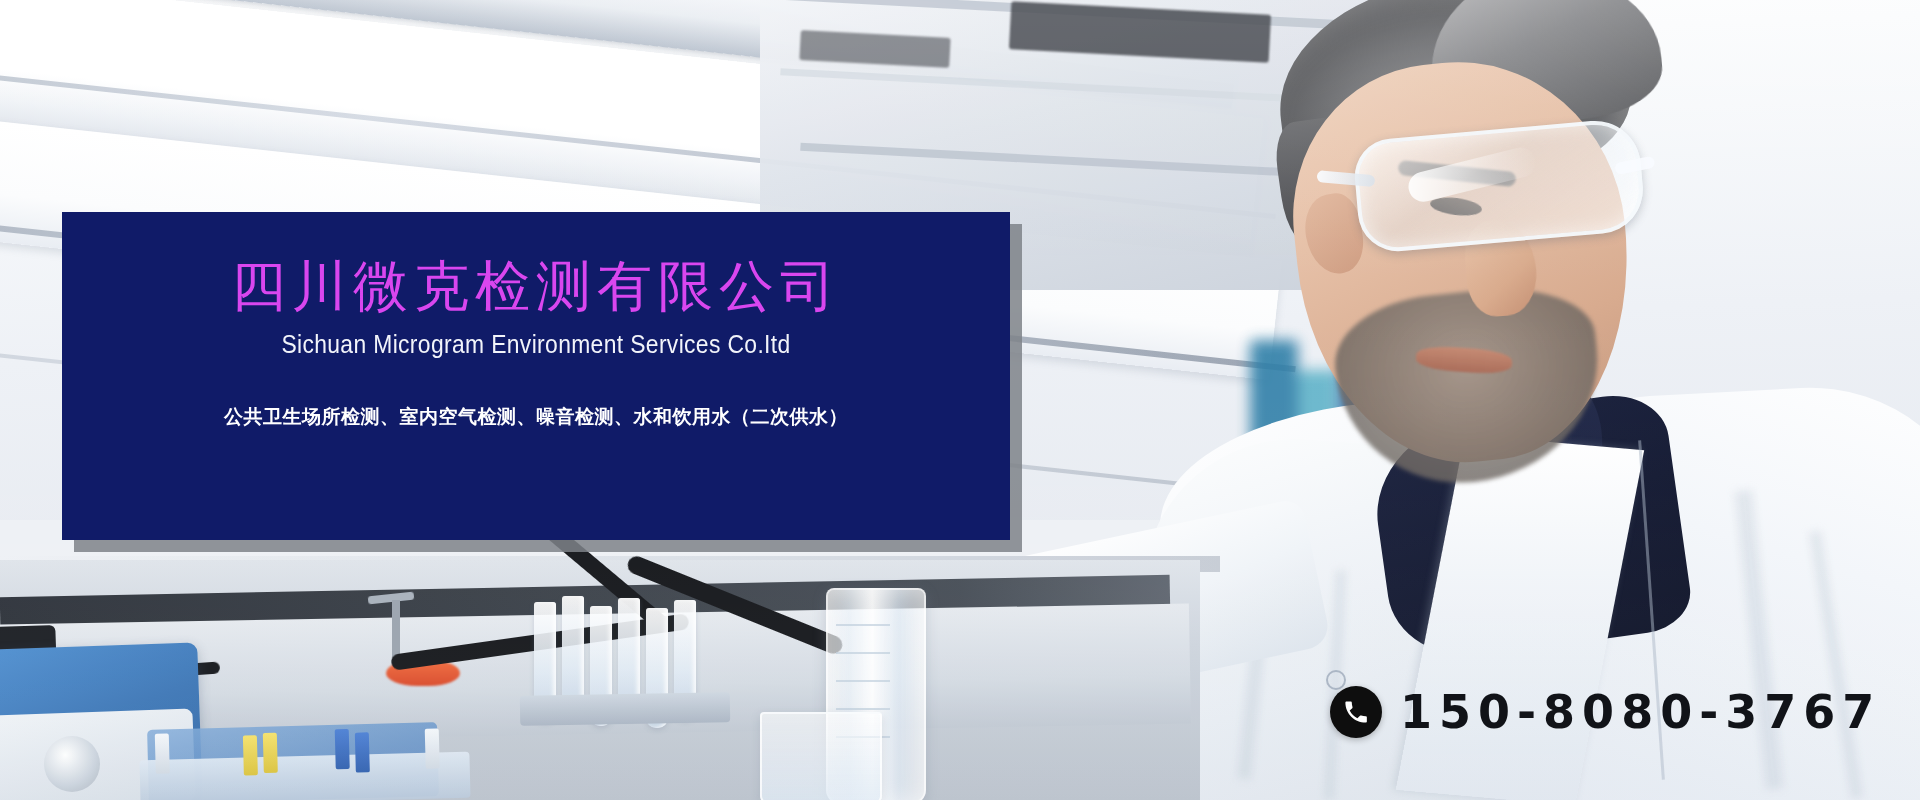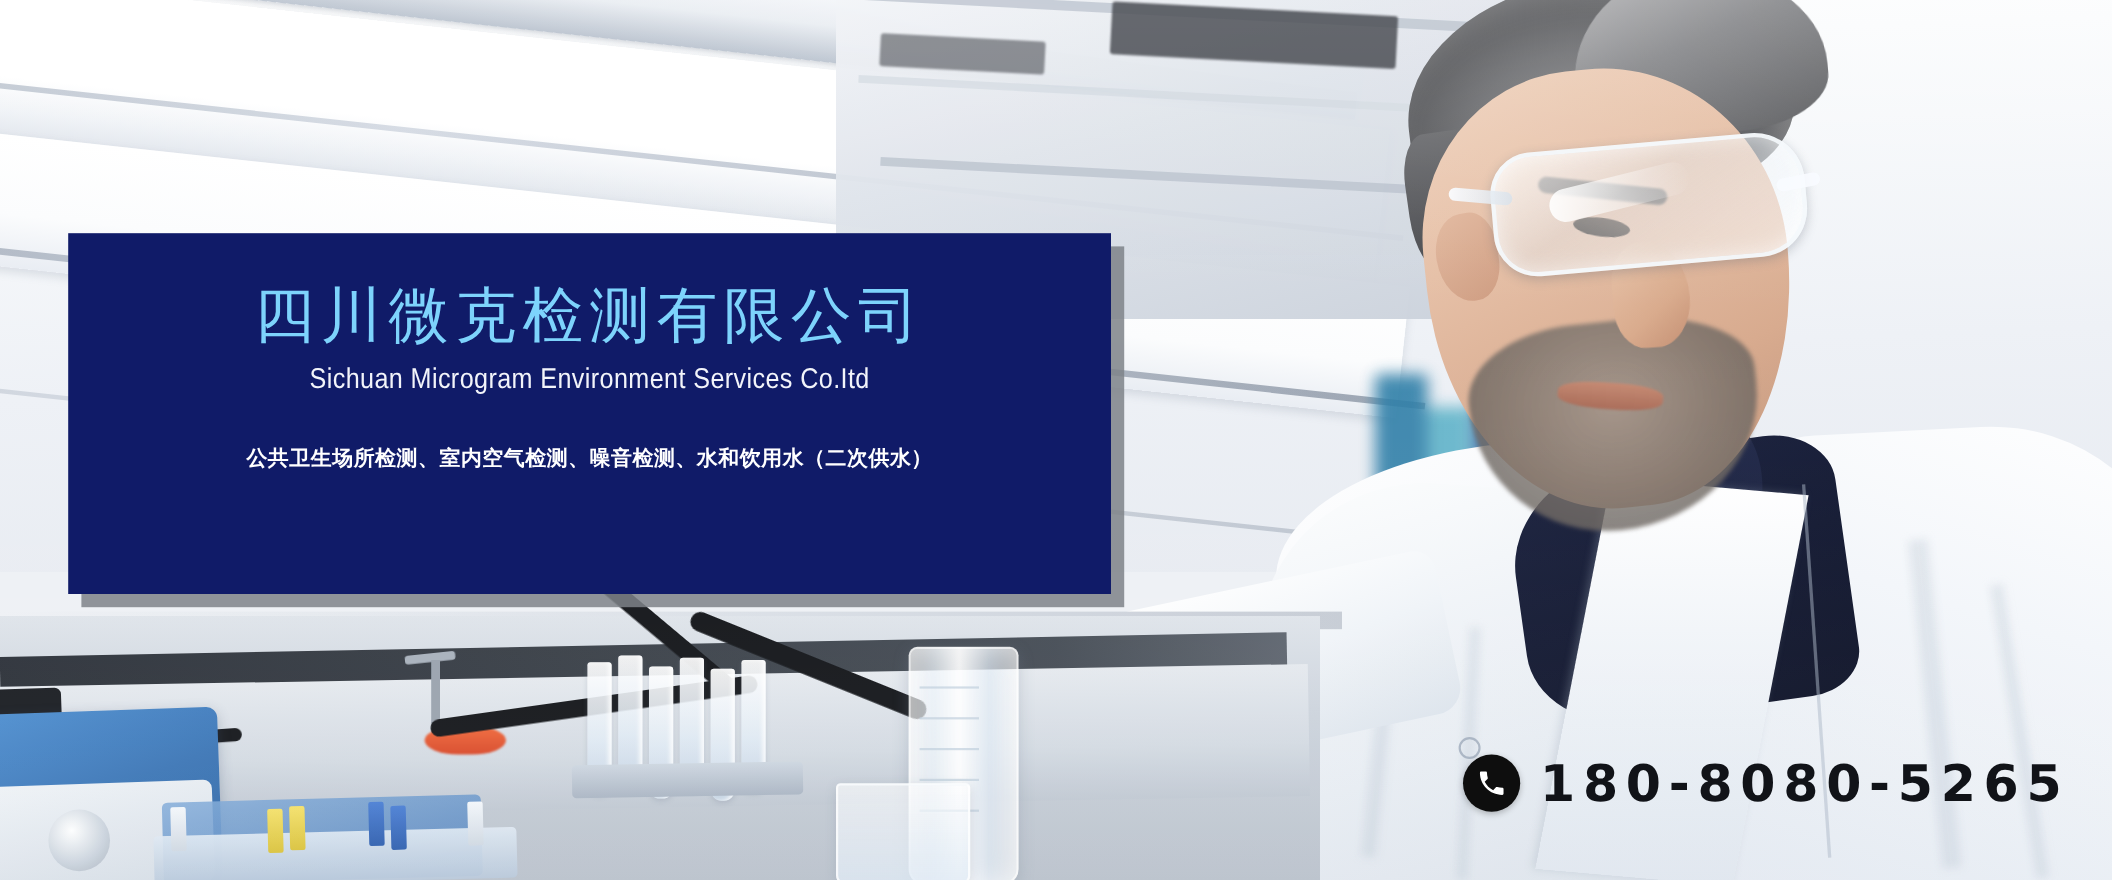--- a/index.html
+++ b/index.html
@@ -355,21 +355,21 @@
     background:#101b68;
   }
   .panel-inner{
     position:absolute;left:0;top:0;width:100%;height:100%;
     display:flex;flex-direction:column;
   }
   .title-block{
     position:absolute;left:0;right:0;top:46px;text-align:center;
   }
   .title{
-    color:#7dd3fc;font-size:55px;line-height:1.04;font-weight:300;
+    color:#d946ef;font-size:55px;line-height:1.04;font-weight:300;
     letter-spacing:6px;margin:0;
     font-family:"Liberation Sans","DejaVu Sans",sans-serif;
     white-space:nowrap;
   }
   .subtitle{
     color:#f2f4fa;font-size:26px;line-height:1.2;margin:14px 0 0 0;
     font-weight:400;letter-spacing:.4px;
     transform:scaleX(.88);transform-origin:center;
     font-family:"Liberation Sans","DejaVu Sans",sans-serif;
     white-space:nowrap;
@@ -529,16 +529,16 @@
       <div class="services">公共卫生场所检测、室内空气检测、噪音检测、水和饮用水（二次供水）</div>
     </div>
   </div>
 
   <div class="phone-row">
     <span class="phone-badge">
       <svg viewBox="0 0 24 24" aria-hidden="true">
         <path fill="#ffffff" d="M6.6 10.8c1.5 2.9 3.7 5.1 6.6 6.6l2.2-2.2c.3-.3.7-.4 1.1-.2 1.2.4 2.5.6 3.8.6.6 0 1 .4 1 1v3.5c0 .6-.4 1-1 1C10.6 21.1 2.9 13.4 2.9 3.9c0-.6.4-1 1-1h3.5c.6 0 1 .4 1 1 0 1.3.2 2.6.6 3.8.1.4 0 .8-.2 1.1l-2.2 2z"></path>
       </svg>
     </span>
-    <span class="phone-num">180-8080-5265</span>
+    <span class="phone-num">150-8080-3767</span>
   </div>
 
 </div>
 
 </body></html>

